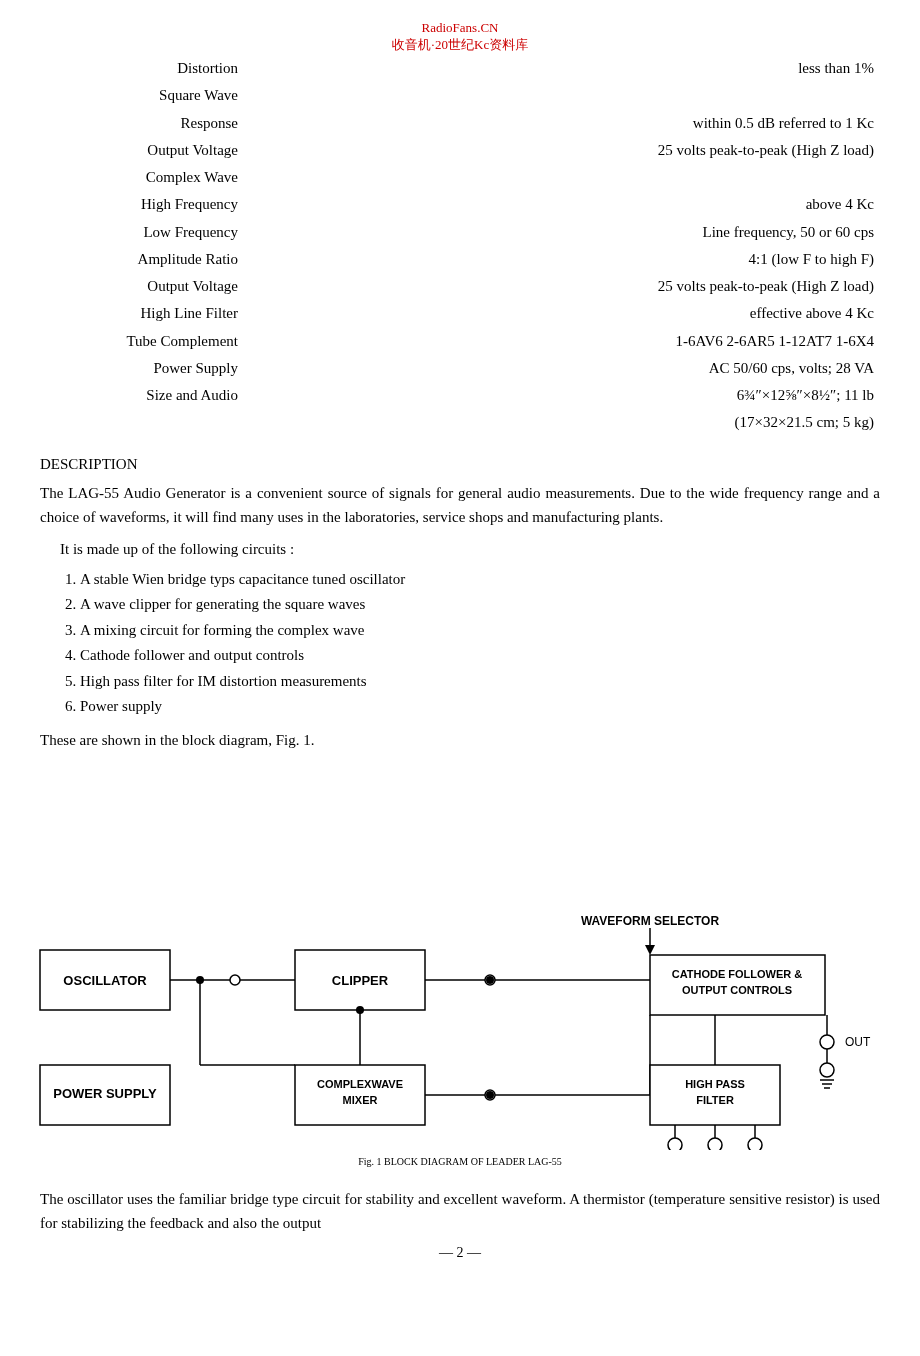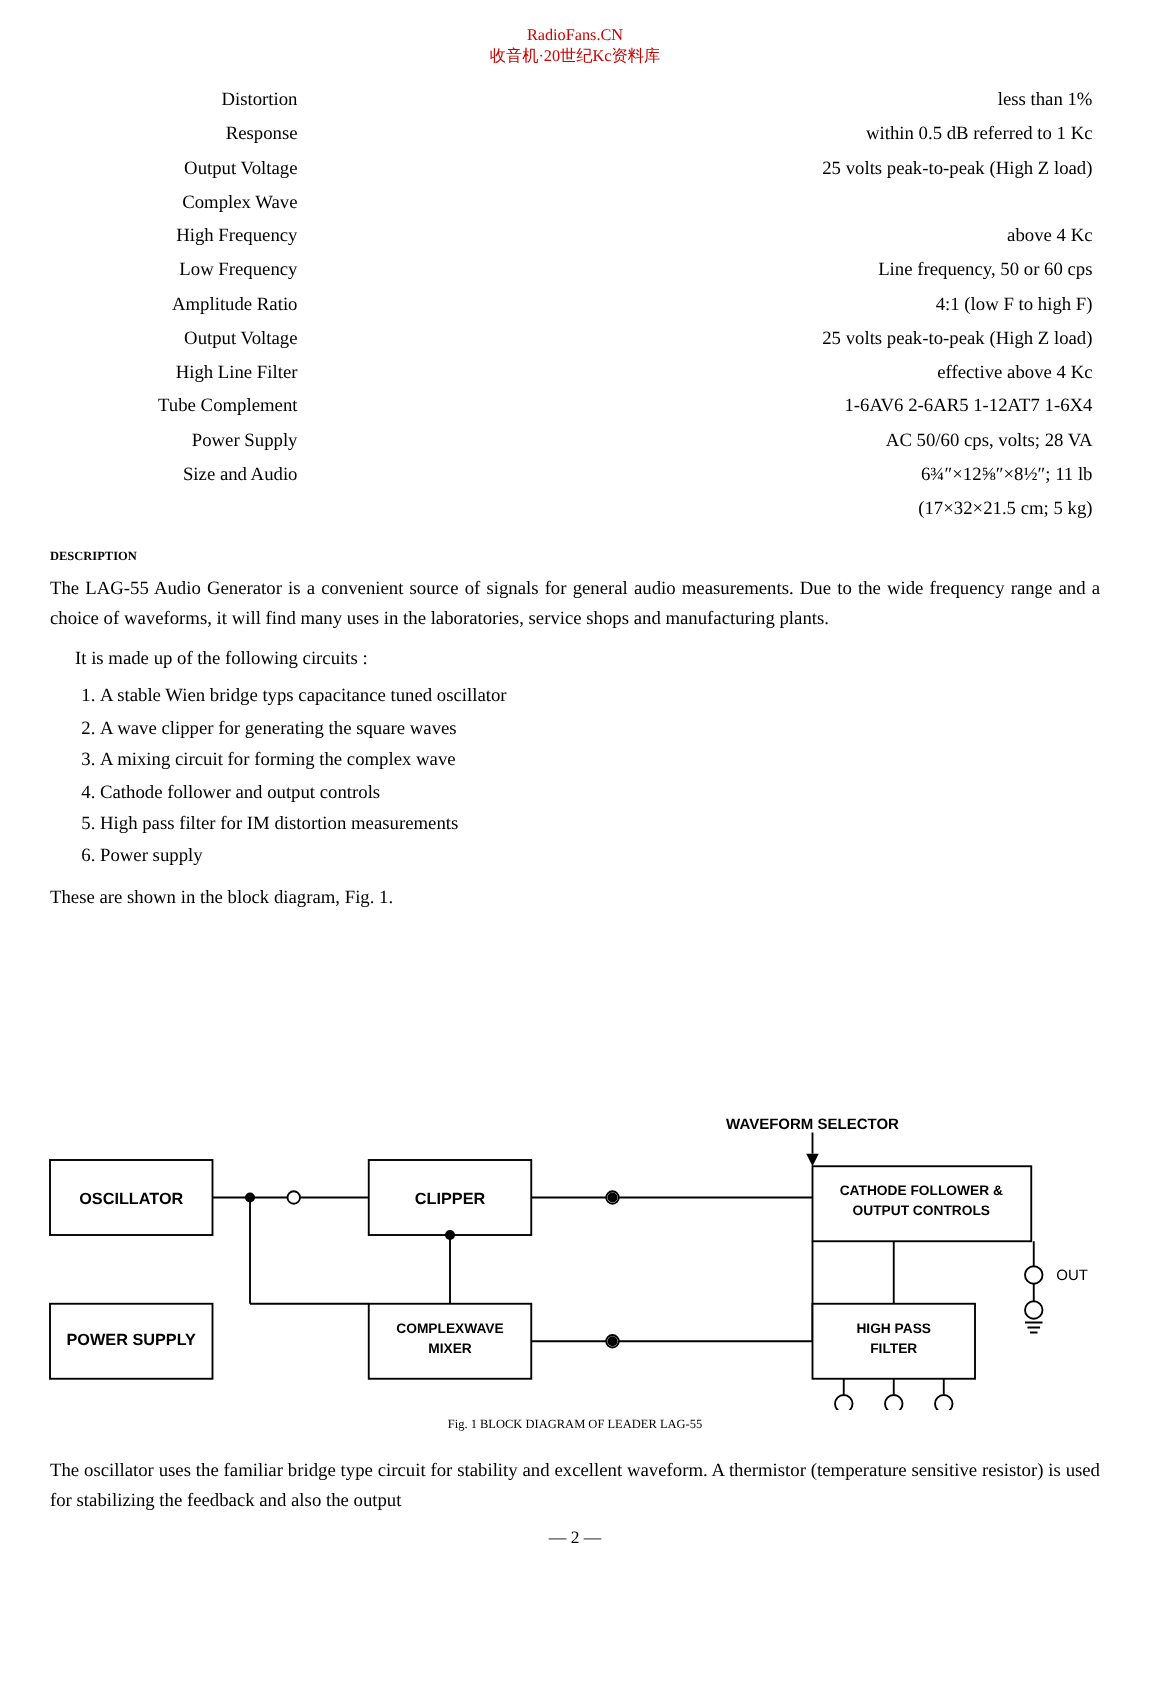--- a/index.html
+++ b/index.html
@@ -9,21 +9,21 @@
       background: #fff;
       color: #000;
       width: 920px;
       padding: 20px 40px 20px 40px;
     }
 
     .watermark {
       text-align: center;
       color: #cc0000;
       font-size: 13px;
-      margin-bottom: 12px;
+      margin-bottom: 0;
     }
 
     .specs-table {
       width: 100%;
       margin-bottom: 18px;
     }
     .specs-table td {
       vertical-align: top;
       padding: 1px 4px;
       line-height: 1.55;
@@ -32,22 +32,22 @@
     .specs-table .label-col {
       width: 200px;
       padding-left: 0;
     }
     .specs-table .indent1 { padding-left: 20px; }
 
     .description-section {
       margin-bottom: 18px;
     }
     .description-section h2 {
-      font-size: 10px;
-      font-weight: bold;
+      font-size: 15px;
+      font-weight: normal;
       margin-bottom: 8px;
       text-transform: uppercase;
       font-style: normal;
     }
     .description-section p {
       text-align: justify;
       margin-bottom: 8px;
       line-height: 1.6;
     }
     .description-section .list-intro {
@@ -104,20 +104,24 @@
 <div class="watermark">
   <span>RadioFans.CN</span><br>
   <span>收音机·20世纪Kc资料库</span>
 </div>
 
 <table class="specs-table">
   <tbody id="specs-tbody">
       <tr>
         <td class="label-col">Distortion</td>
         <td>less than 1%</td>
+      </tr>
+      <tr>
+        <td class="label-col">Square Wave</td>
+        <td></td>
       </tr>
       <tr>
         <td class="label-col indent1">Response</td>
         <td>within 0.5 dB referred to 1 Kc</td>
       </tr>
       <tr>
         <td class="label-col indent1">Output Voltage</td>
         <td>25 volts peak-to-peak (High Z load)</td>
       </tr>
       <tr>

